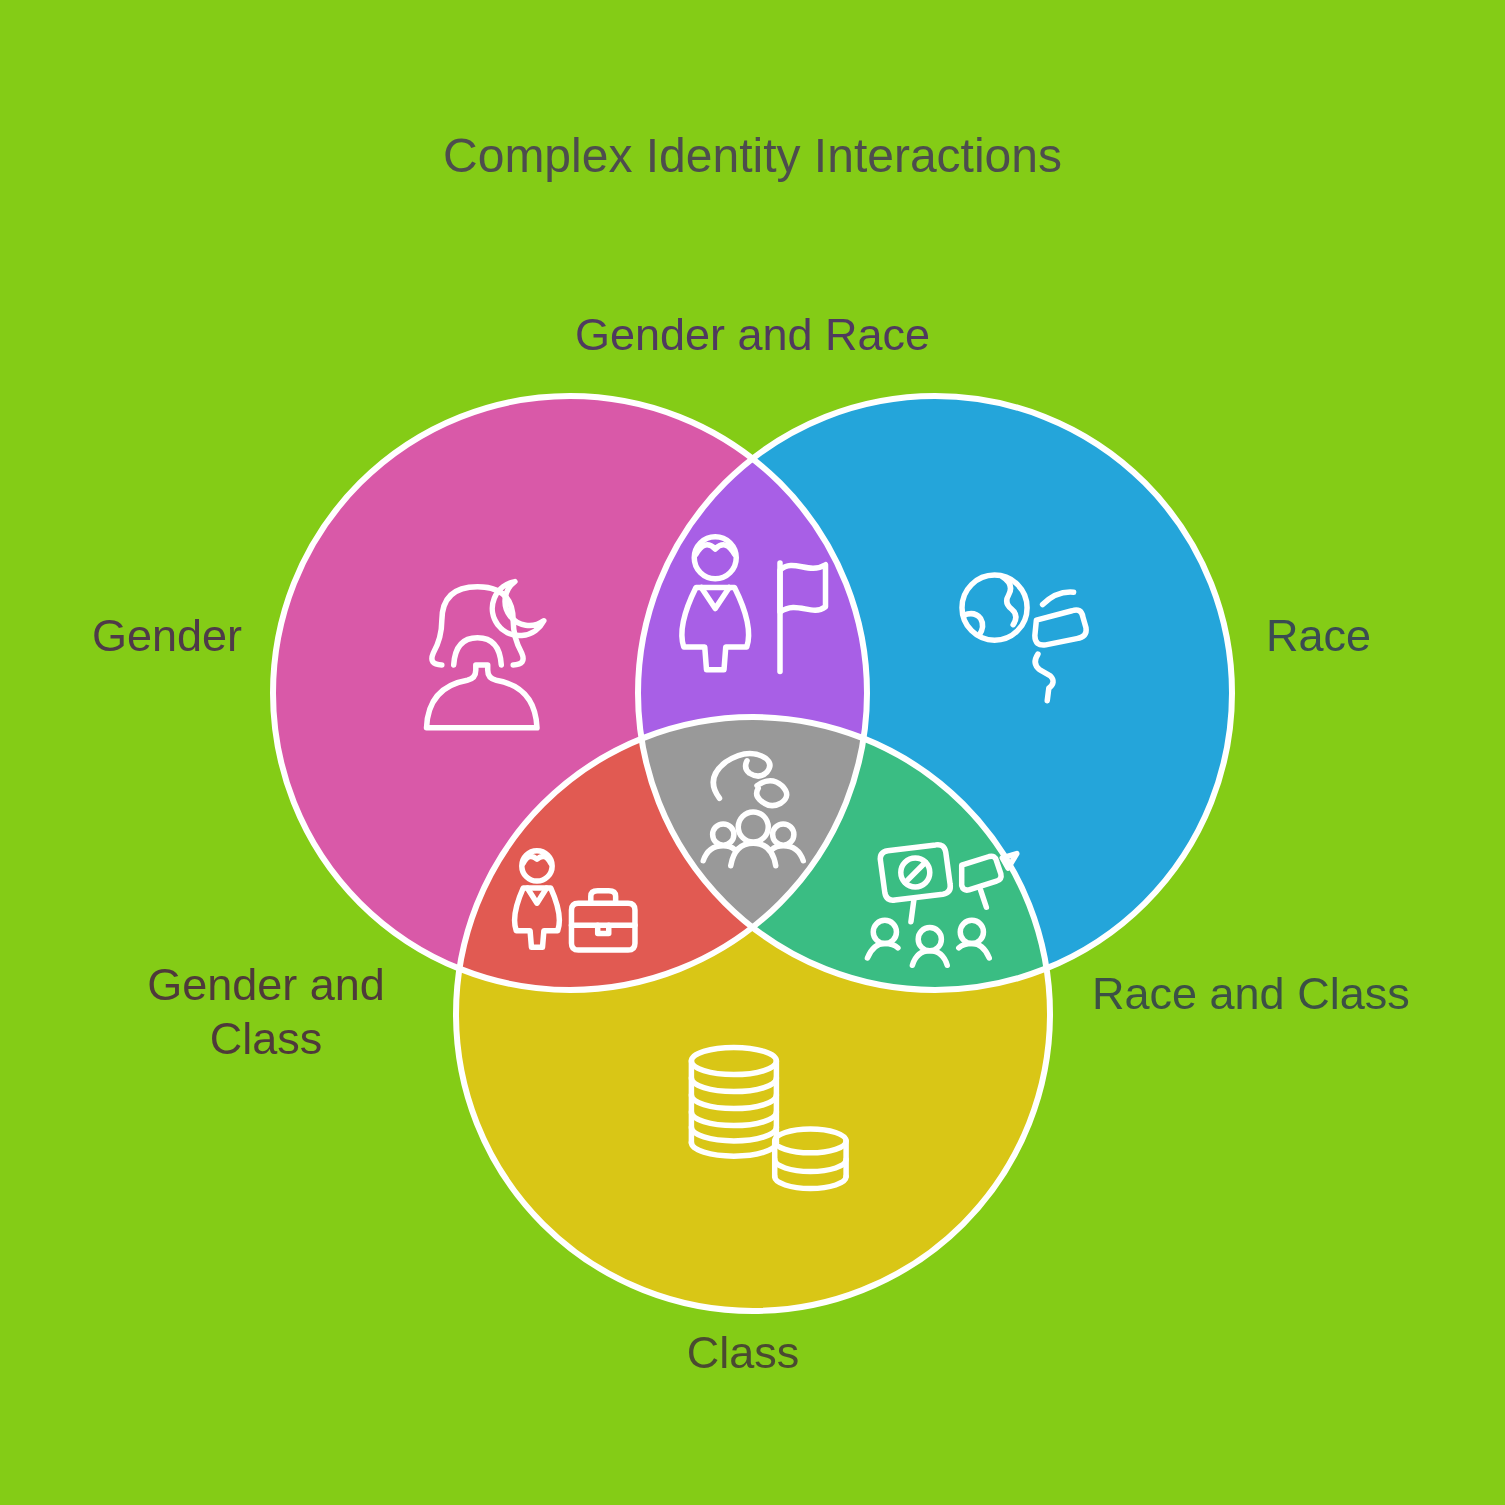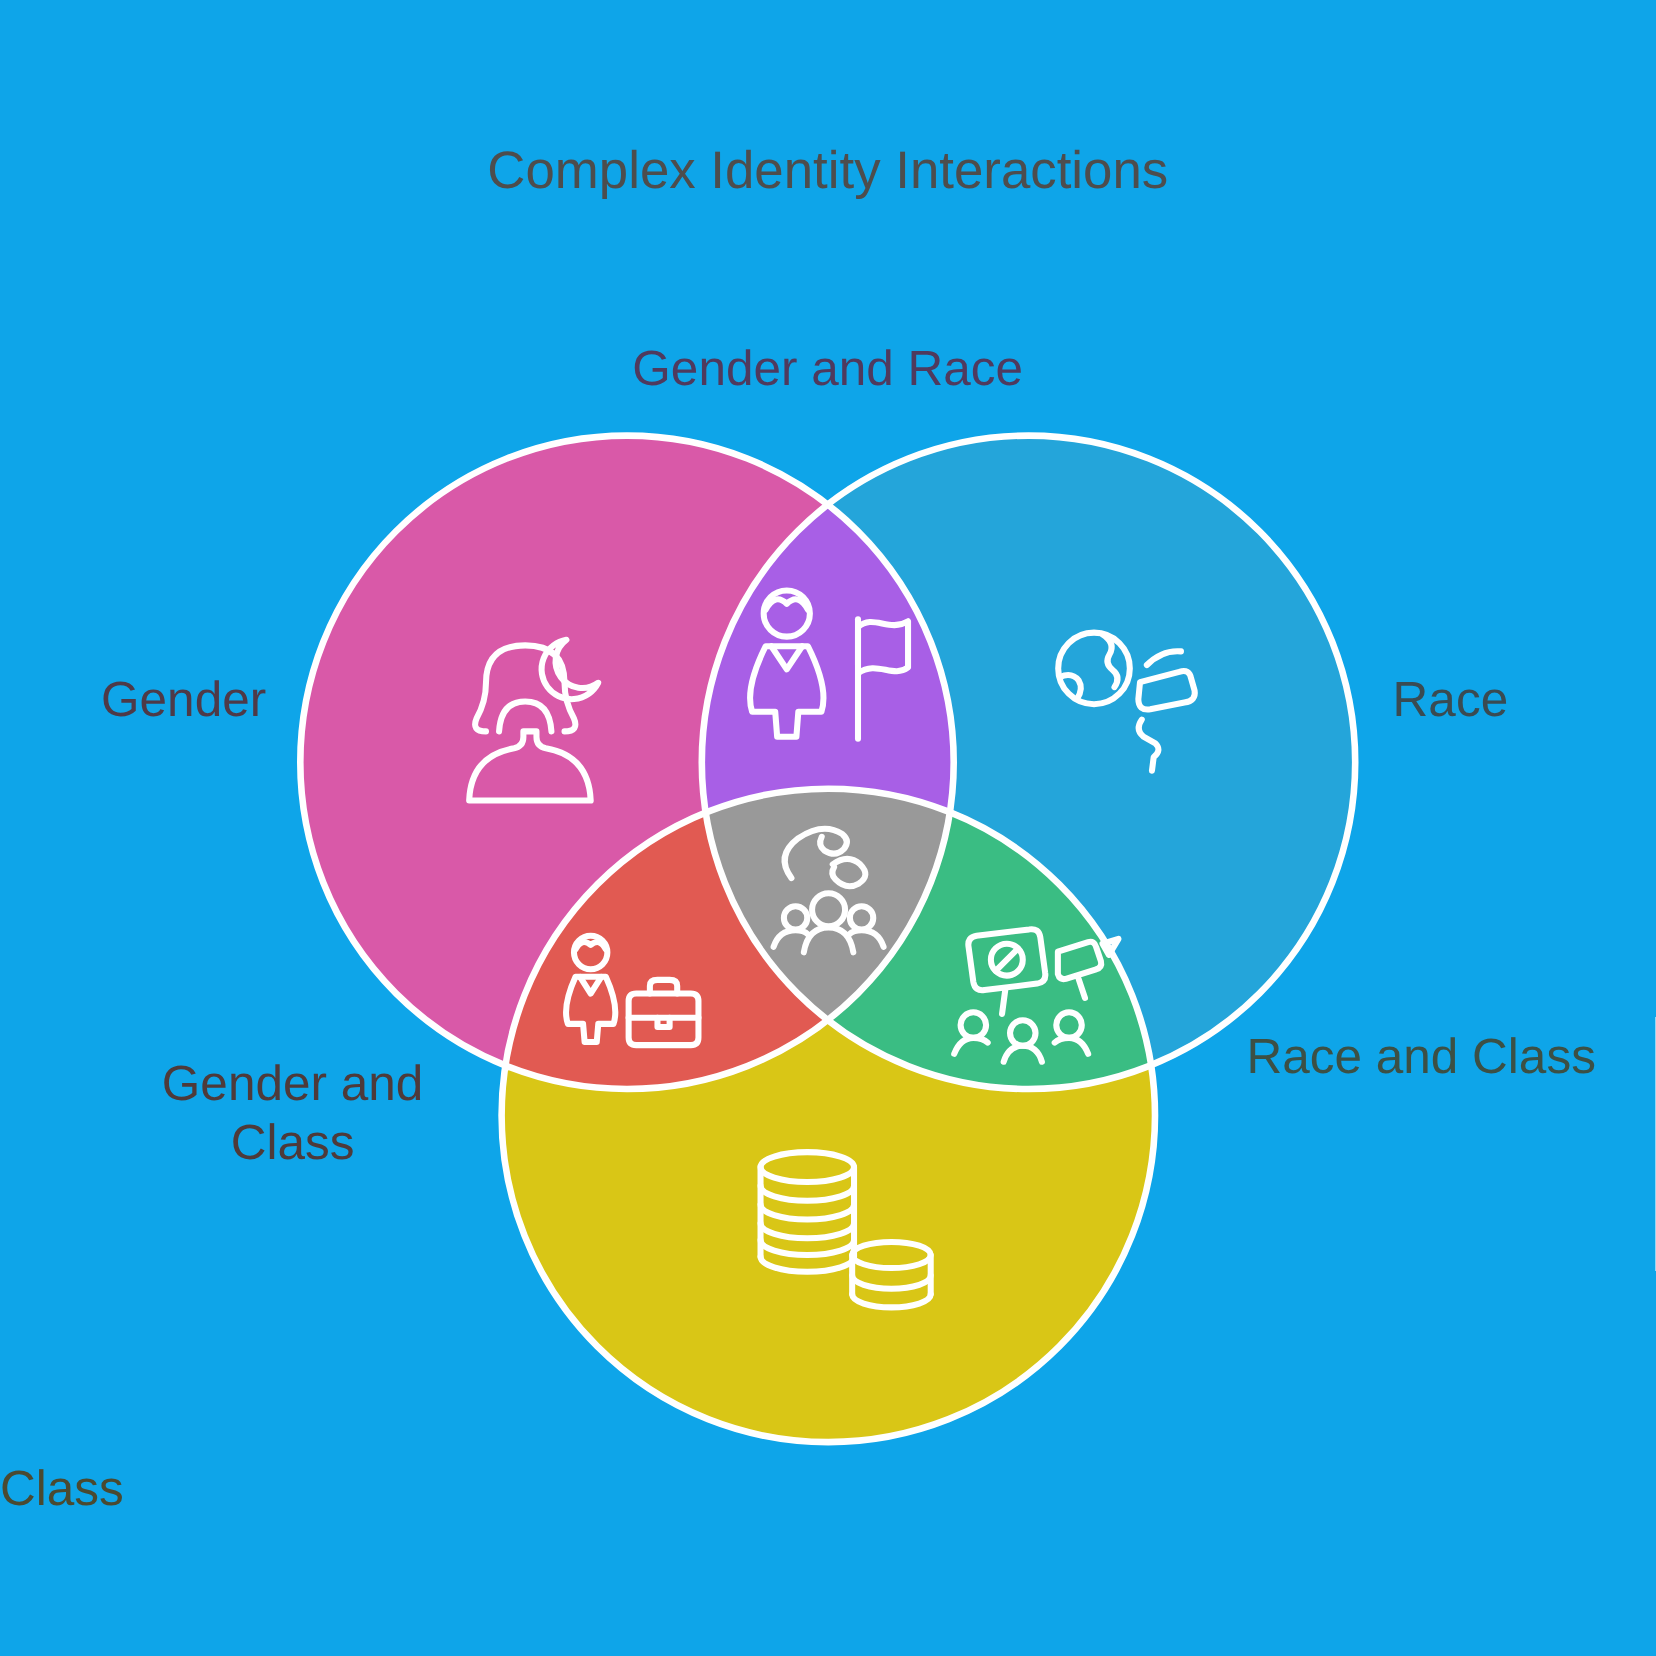--- a/index.html
+++ b/index.html
@@ -1,27 +1,27 @@
 <!DOCTYPE html>
 <html><head>
 <meta charset="utf-8">
 <style>
   html,body { margin:0; padding:0; background:#ffffff; }
   body { width:1505px; height:1505px; font-family:"Liberation Sans", sans-serif; }
-  .stage { position:relative; width:1505px; height:1505px; overflow:hidden; background:#0ea5e9; }
+  .stage { position:relative; width:1505px; height:1505px; overflow:hidden; background:#84cc16; }
   .stage svg { position:absolute; left:0; top:0; }
   .label { position:absolute; font-size:45px; font-weight:400; line-height:56px; white-space:pre-line; }
   .title { position:absolute; left:0; top:126px; width:1505px; text-align:center;
            font-size:48px; line-height:60px; font-weight:400; }
   .lbl-gender-race { left:0; top:307px; width:1505px; text-align:center; }
   .lbl-gender { left:0; top:608px; width:242px; text-align:right; }
   .lbl-race { left:1266px; top:608px; width:300px; text-align:left; }
   .lbl-gender-class { left:115px; top:958px; width:302px; text-align:center; line-height:54px; }
-  .lbl-race-class { left:1092px; top:932px; width:400px; text-align:center; }
-  .lbl-class { left:0; top:1325px; width:1486px; text-align:left; }
+  .lbl-race-class { left:1092px; top:966px; width:400px; text-align:left; }
+  .lbl-class { left:0; top:1325px; width:1486px; text-align:center; }
   .icon path, .icon circle, .icon ellipse {
     fill:none; stroke:#ffffff; stroke-width:5.5;
     stroke-linecap:round; stroke-linejoin:round;
     vector-effect:non-scaling-stroke;
   }
   .icon .occlude { stroke:none; vector-effect:none; }
 </style>
 </head>
 <body>
 

